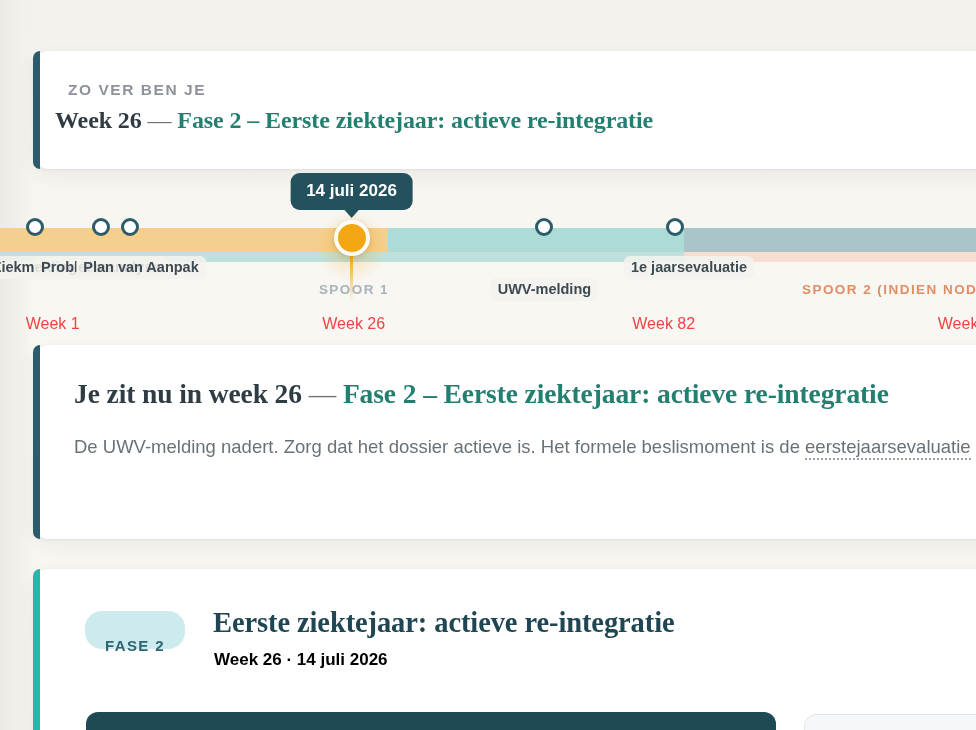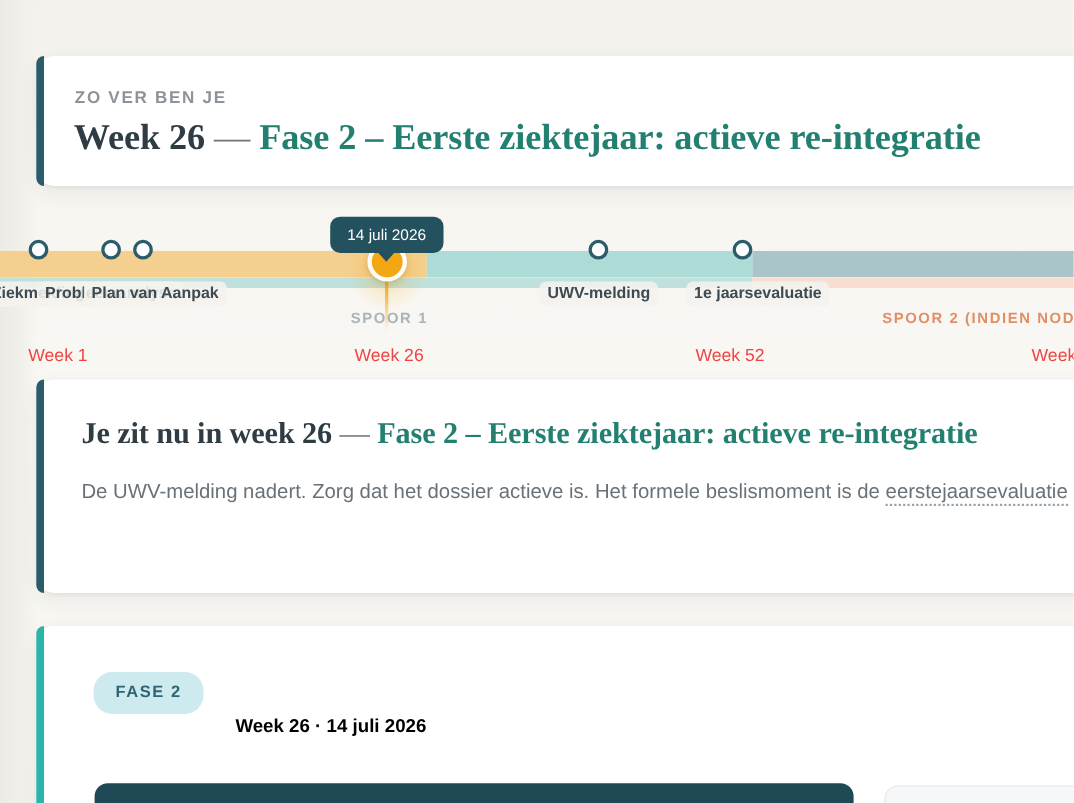--- a/index.html
+++ b/index.html
@@ -59,23 +59,23 @@
   .eyebrow {
     position: absolute;
     left: 35px; top: 30px;
     font-size: 15.5px;
     letter-spacing: 1.55px;
     font-weight: 600;
     color: #8d9399;
   }
   .status-head {
     position: absolute;
-    left: 34px; top: 56px;
+    left: 22px; top: 56px;
     font-family: "Liberation Serif", serif;
-    font-size: 33px;
+    font-size: 24px;
     font-weight: 700;
     white-space: nowrap;
     color: #303c43;
     letter-spacing: -0.1px;
   }
   .status-head .phase { color: #238071; }
   .status-head .emdash { color: #6d757b; font-weight: 400; }
 
   
   #timeline {
@@ -162,26 +162,25 @@
     width: 3px; height: 48px;
     margin-left: -1.5px;
     background: linear-gradient(180deg, #f3a712 0%, rgba(243,167,18,0) 100%);
   }
   .tooltip {
     position: absolute;
     top: 3px;
     transform: translateX(-50%);
     background: #23525e;
     color: #ffffff;
-    font-size: 14px;
-    font-weight: 400;
+    font-size: 17px;
+    font-weight: 700;
     padding: 8px 16px 9px 16px;
     border-radius: 9px;
     white-space: nowrap;
-    margin-top: 24px;
   }
   .tooltip::after {
     content: "";
     position: absolute;
     left: 50%; bottom: -8px;
     margin-left: -8px;
     border-left: 8px solid transparent;
     border-right: 8px solid transparent;
     border-top: 9px solid #23525e;
   }
@@ -234,21 +233,21 @@
     left: 33px; top: 569px;
     width: 1060px; height: 230px;
     --accent: #2ab5ab;
   }
   .badge {
     position: absolute;
     left: 52px; top: 42px;
     background: #cdeaef;
     color: #2e6572;
     border-radius: 17px;
-    padding: 0 20px;
+    padding: 16px 20px;
     height: 38px;
     line-height: 38px;
     font-size: 15px;
     font-weight: 600;
     letter-spacing: 1.4px;
   }
   .phase-title {
     position: absolute;
     left: 180px; top: 38px;
     font-family: "Liberation Serif", serif;
@@ -315,28 +314,28 @@
         <div class="spoor" style="left: 981.2px; top: 112px; transform: translateX(-50%); color: rgb(224, 142, 101);">SPOOR 2 (INDIEN NODIG)</div>
       </div>
     <div id="milestones">
         <div class="dot" style="left: 114.845px;"></div>
         <div class="chip" style="left: 114.845px;">Ziekmelding</div>
         <div class="dot" style="left: 180.63px;"></div>
         <div class="chip" style="left: 180.63px;">Probleemanalyse</div>
         <div class="dot" style="left: 209.62px;"></div>
         <div class="chip" style="left: 221px;">Plan van Aanpak</div>
         <div class="dot" style="left: 624.4px;"></div>
-        <div class="chip" style="left: 624.4px;">UWV-melding</div>
+        <div class="chip" style="left: 624.4px; margin-top: 22px;">UWV-melding</div>
         <div class="dot" style="left: 754.855px;"></div>
         <div class="chip" style="left: 769px;">1e jaarsevaluatie</div>
       </div>
     <div id="axis-ticks">
         <div class="tick" style="left: 132.685px;">Week 1</div>
         <div class="tick" style="left: 433.735px;">Week 26</div>
-        <div class="tick" style="left: 743.705px;">Week 52</div>
+        <div class="tick" style="left: 743.705px;">Week 82</div>
         <div class="tick" style="left: 1053.67px;">Week 104</div>
       </div>
 
     <div id="now-wrap">
         <div class="now-glow" style="left:431.505px"></div>
         <div class="now-stem" style="left:431.505px"></div>
         <div class="now-dot" style="left:431.505px"></div>
         <div class="tooltip" style="left:431.505px">14 juli 2026</div>
       </div>
   </div>
@@ -347,18 +346,19 @@
       <span class="emdash">—</span>
       <span class="phase">Fase 2 – Eerste ziektejaar: actieve re-integratie</span>
     </div>
     <div class="narr-body">
       <span>De UWV-melding nadert. Zorg dat het dossier actieve is. Het formele beslismoment is de </span><span class="term">eerstejaarsevaluatie</span>
     </div>
   </div>
 
   <div class="card" id="card-phase">
     <div class="badge">FASE 2</div>
+    <div class="phase-title">Eerste ziektejaar: actieve re-integratie</div>
     <div class="phase-sub">Week 26 · 14 juli 2026</div>
     <div class="panel-dark"></div>
     <div class="panel-light"></div>
   </div>
 
 </div>
 
 </body></html>

